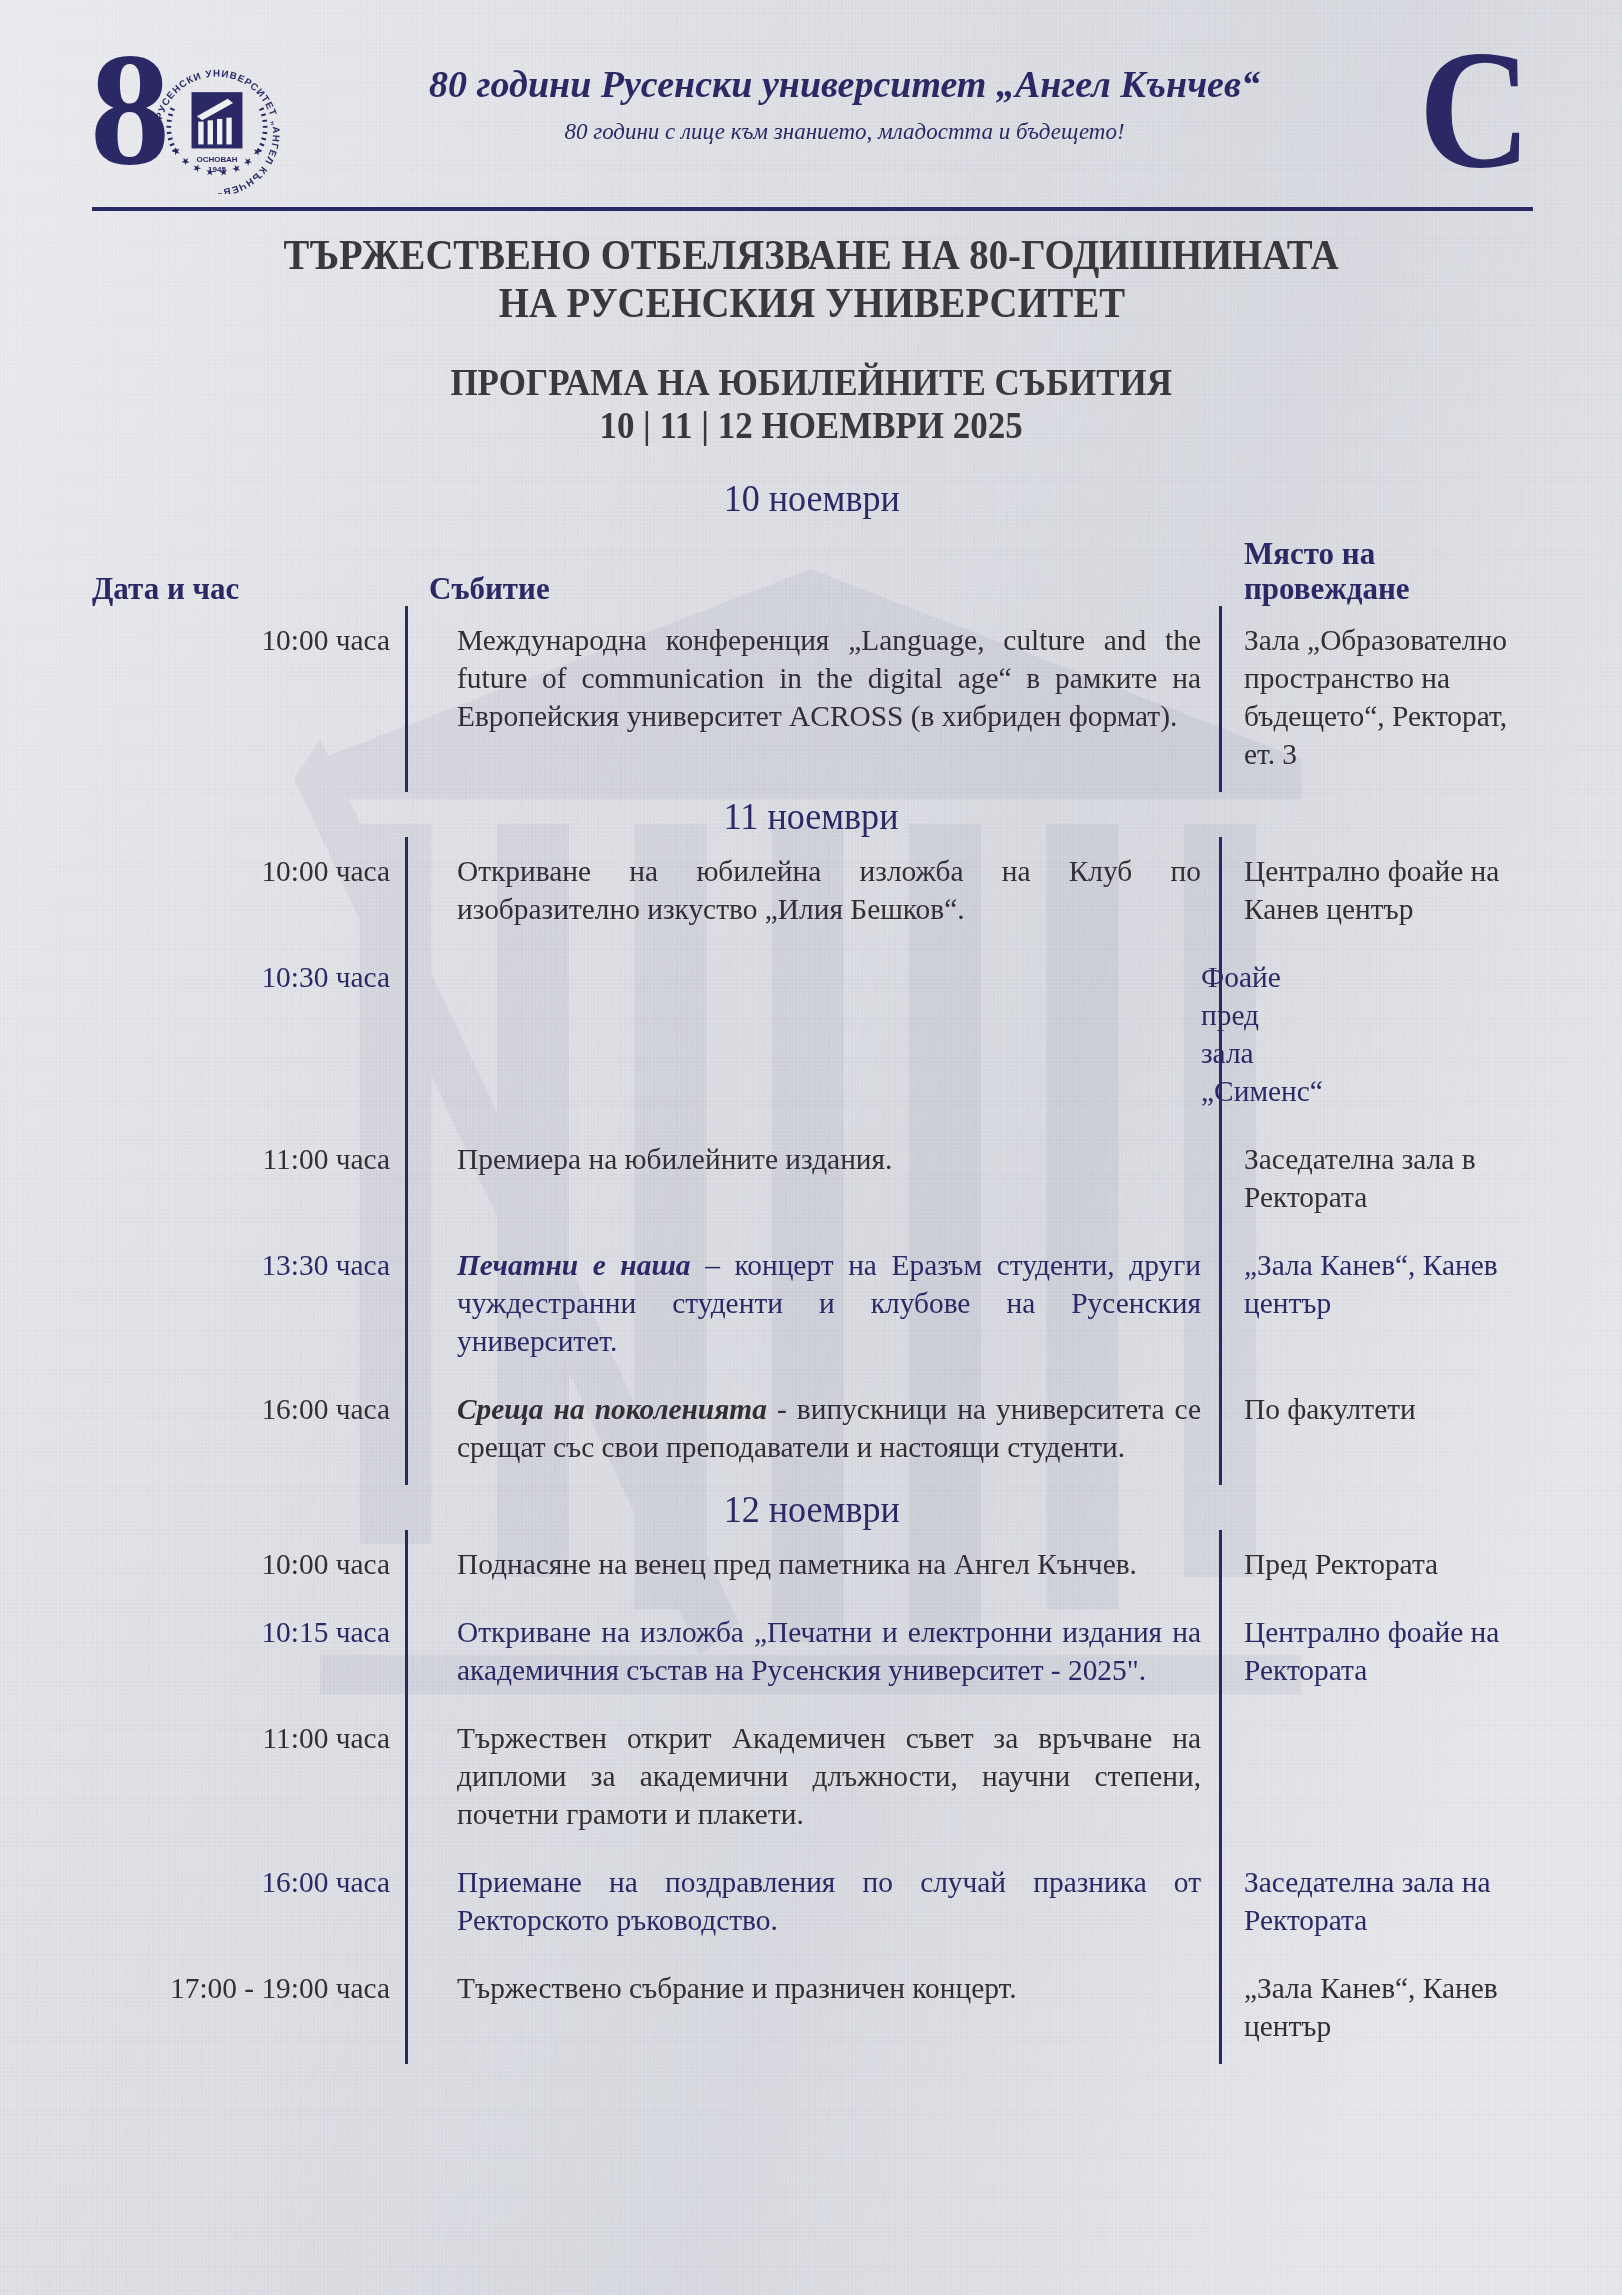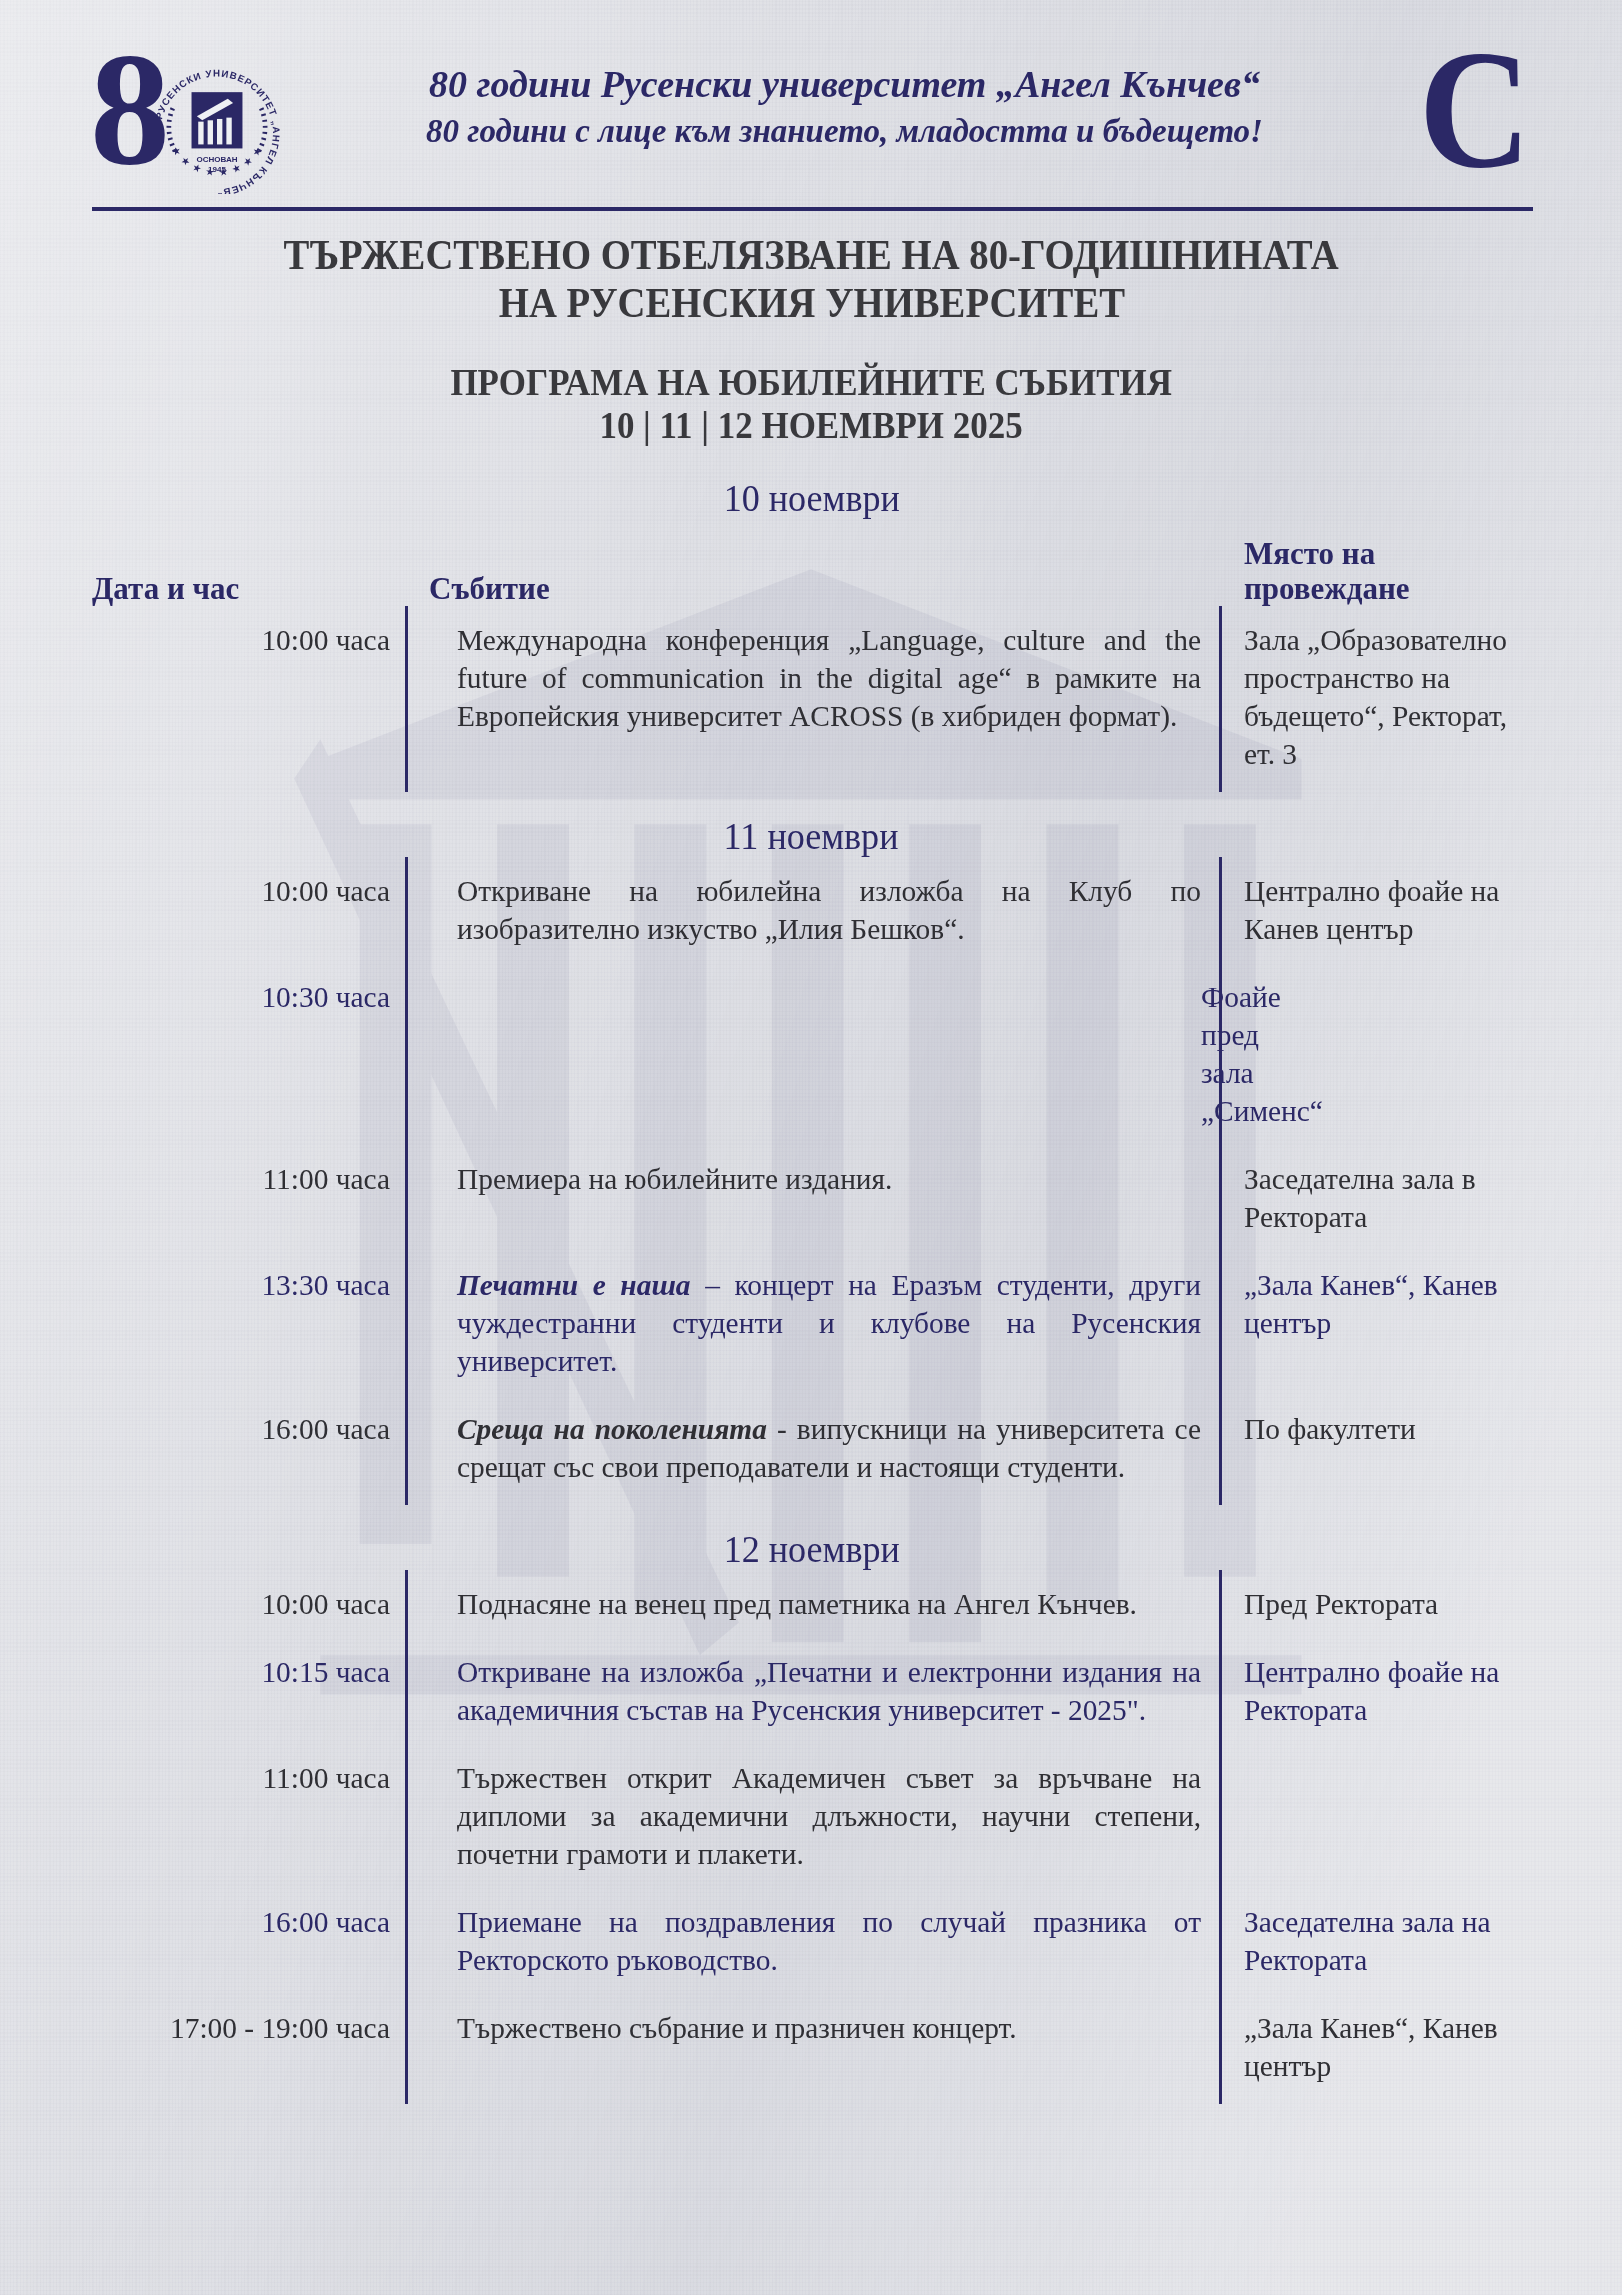--- a/index.html
+++ b/index.html
@@ -25,32 +25,32 @@
   .logo80 .eight{
     position:absolute;left:0;top:-27.5px;font-size:160px;line-height:160px;font-weight:bold;color:var(--navy);
     letter-spacing:-3.9px;
   }
   .logo80 svg{position:absolute;left:60px;top:3.9px;}
   .clogo{position:absolute;right:86px;top:39px;width:124px;height:164px;color:var(--navy);
     font-weight:bold;font-size:169px;line-height:141px;text-align:center;
     transform:scaleX(.92);}
   .htitles{position:absolute;left:288px;right:222px;top:59px;text-align:center;color:var(--navy);}
   .htitles .l1{font-size:38px;line-height:51px;font-weight:bold;font-style:italic;letter-spacing:0px;}
-  .htitles .l2{font-size:33px;line-height:43px;font-weight:bold;font-style:italic;}
+  .htitles .l2{font-size:23px;line-height:43px;font-weight:normal;font-style:italic;}
   .divider{position:absolute;left:92px;right:90px;top:207px;height:3.9px;background:var(--navy);}
   
   .content{position:relative;padding:0 92px;}
   .mtitle{margin-top:19.6px;text-align:center;color:#39393d;font-weight:bold;text-decoration:underline;}
   .mtitle .tline{display:inline-block;transform:scaleX(.9);font-size:43px;line-height:48px;white-space:nowrap;}
   .ptitle{margin-top:34px;text-align:center;color:#39393d;font-weight:bold;}
   .ptitle .tline{display:inline-block;transform:scaleX(.92);font-size:38px;line-height:43px;white-space:nowrap;}
   
   .sheading{margin-top:30px;text-align:center;color:var(--navy);font-weight:normal;}
   .sheading .tline{display:inline-block;transform:scaleX(.95);font-size:38px;line-height:42px;}
-  .sheading.tight{margin-top:23px;}
+  .sheading.tight{margin-top:3px;}
   .colhead{
     display:grid;grid-template-columns:298px 39px 772px 43px 281px;
     align-items:end;margin-top:17px;color:var(--navy);font-weight:bold;font-size:31px;line-height:35px;
   }
   .stable{
     position:relative;display:block;padding:15.7px 0 18.3px 0;
   }
   .stable .rule{position:absolute;top:0;bottom:0;width:3.3px;background:var(--navy);}
   .rule.r1{left:313px;}
   .rule.r2{left:1127px;}

